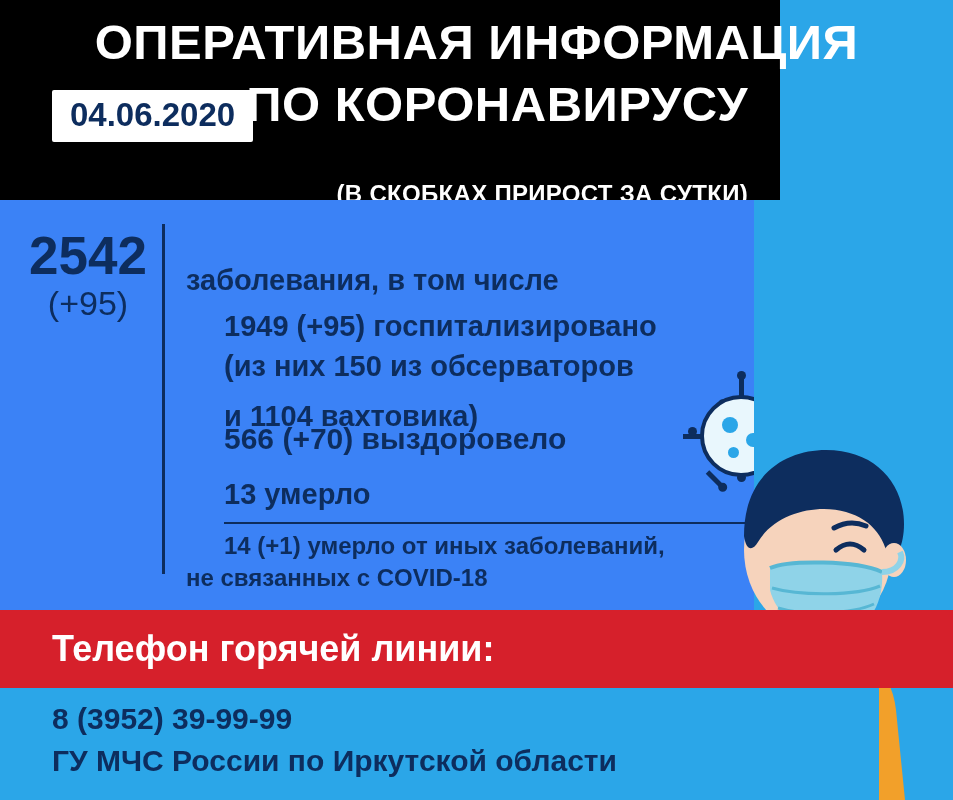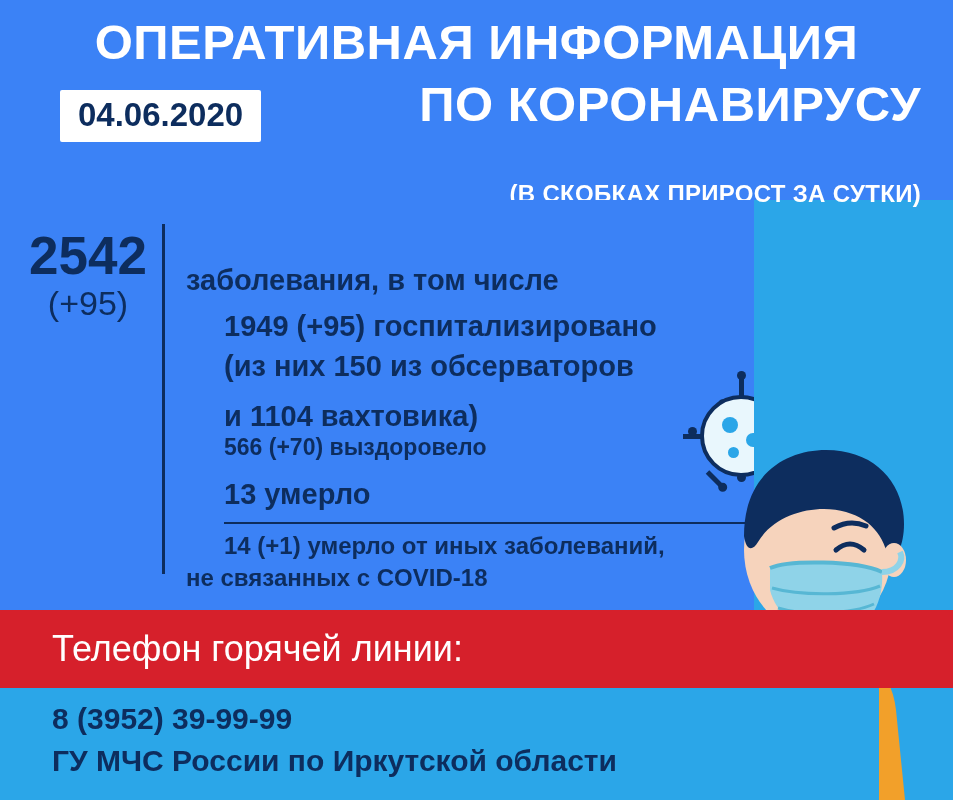--- a/index.html
+++ b/index.html
@@ -18,23 +18,23 @@
     width: 953px;
     height: 800px;
     overflow: hidden;
     background: #2ba6e8;
   }
 
   
   .header {
     position: absolute;
     left: 0; top: 0;
-    width: 953px;
+    width: 780px;
     height: 200px;
-    background: #3b82f6;
+    background: #000000;
     box-sizing: border-box;
     text-decoration: underline;
   }
   .header-title-1 {
     position: absolute;
     left: 0; top: 14px;
     width: 953px;
     text-align: center;
     color: #ffffff;
     font-size: 49px;
@@ -67,21 +67,20 @@
     position: absolute;
     left: 52px; top: 90px;
     background: #ffffff;
     color: #0d2d5e;
     font-size: 33px;
     font-weight: bold;
     padding: 6px 18px 8px 18px;
     line-height: 38px;
     border-radius: 2px;
     white-space: nowrap;
-    margin-left: 8px;
   }
 
   
   .body-area {
     position: absolute;
     left: 0; top: 200px;
     width: 754px;
     height: 410px;
     background: #3b82f6;
     overflow: hidden;
@@ -123,21 +122,21 @@
     position: absolute;
     white-space: nowrap;
   }
   .lead-1 { left: 186px; top: 24px;  font-size: 29px; }
   .lead-2 { left: 186px; top: 64px;  font-size: 29px; }
 
   .hosp-1 { left: 224px; top: 110px; font-size: 29px; }
   .hosp-2 { left: 224px; top: 150px; font-size: 29px; }
   .hosp-3 { left: 224px; top: 200px; font-size: 29px; }
 
-  .rec-1  { left: 224px; top: 234px; font-size: 23px; }
+  .rec-1  { left: 224px; top: 222px; font-size: 30px; }
   .die-1  { left: 224px; top: 278px; font-size: 29px; }
 
   .hr-line {
     position: absolute;
     left: 224px; top: 322px;
     width: 575px;
     height: 2px;
     background: #0d2d5e;
   }
   .other-1 { left: 224px; top: 332px; font-size: 24px; }
@@ -149,21 +148,21 @@
     left: 0; top: 610px;
     width: 953px;
     height: 78px;
     background: #d6202b;
   }
   .hotline-label {
     position: absolute;
     left: 52px; top: 18px;
     color: #ffffff;
     font-size: 36px;
-    font-weight: normal;
+    font-weight: bold;
     white-space: nowrap;
   }
 
   
   .footer {
     position: absolute;
     left: 0; top: 688px;
     width: 879px;
     height: 112px;
     background: #2ba6e8;

